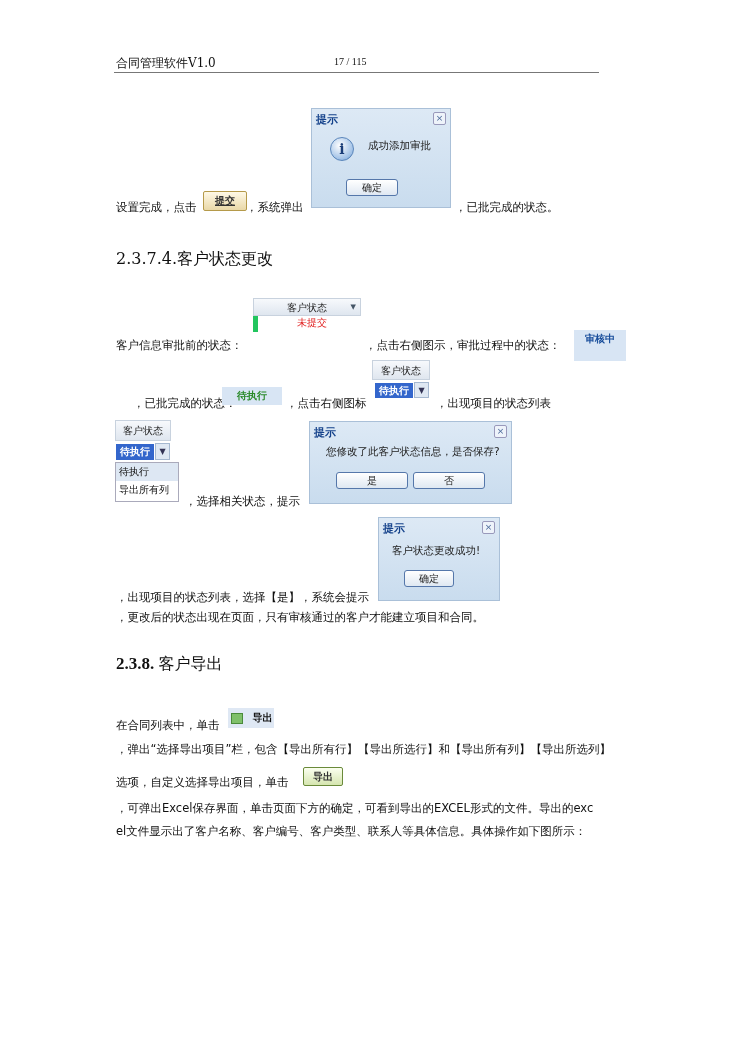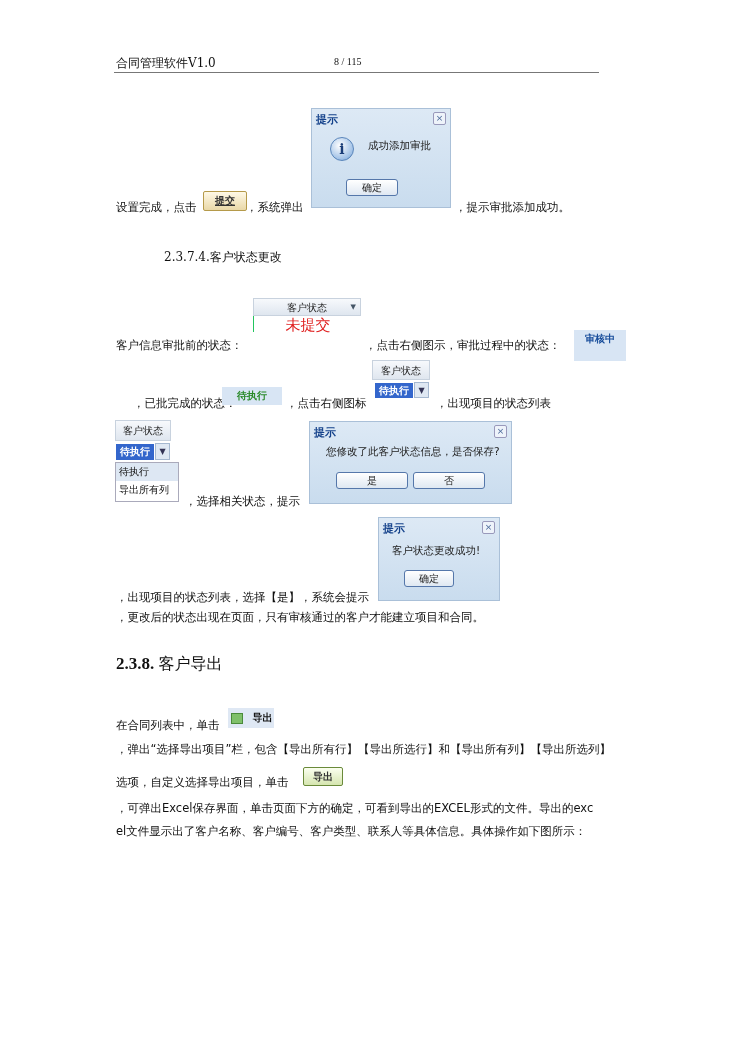--- a/index.html
+++ b/index.html
@@ -2,21 +2,21 @@
 <html><head>
 <meta charset="utf-8">
 <style>
   html,body{margin:0;padding:0;background:#fff;}
   body{width:750px;height:1060px;position:relative;overflow:hidden;font-family:"DejaVu Sans","Liberation Sans",sans-serif;color:#111;}
   .abs{position:absolute;}
   .hdr-title{left:116px;top:55px;font-size:12px;font-family:"DejaVu Serif","Liberation Serif",serif;}
   .hdr-page{left:334px;top:56px;font-size:10px;font-family:"Liberation Serif",serif;}
   .hdr-rule{left:114px;top:72px;width:485px;height:1px;background:#777;}
   .txt{font-size:11.5px;white-space:nowrap;line-height:14px;}
-  .h3{font-family:"DejaVu Serif","Liberation Serif",serif;font-size:12px;margin-left:48px;}
+  .h3{font-family:"DejaVu Serif","Liberation Serif",serif;font-size:16px;}
   .h3b{font-family:"Liberation Serif","DejaVu Serif",serif;font-size:17px;font-weight:bold;}
   .h3b .cn{font-weight:normal;font-family:Liberation Mono, monospace;font-size:16px;}
   
   .dlg{background:linear-gradient(#dde9f5,#c9dcee);border:1px solid #aac0d8;box-sizing:border-box;}
   .dlg-title{position:absolute;left:4px;top:3px;font-size:11px;font-weight:bold;color:#15428b;}
   .dlg-close{position:absolute;right:4px;top:3px;width:11px;height:11px;border:1px solid #99b;background:#eef3fa;font-size:9px;line-height:10px;text-align:center;color:#4a6a9a;border-radius:2px;}
   .dlg-msg{position:absolute;font-size:10.5px;color:#222;white-space:nowrap;}
   .dlg-btn{position:absolute;height:15px;border:1px solid #5577aa;border-radius:3px;background:linear-gradient(#fff,#dfe8f2);font-size:10px;text-align:center;line-height:15px;color:#222;}
   .info-icon{position:absolute;width:22px;height:22px;border-radius:50%;background:radial-gradient(circle at 40% 35%,#fff,#9fc0e6 70%,#5a86bb);border:1px solid #5a86bb;color:#1a3d78;font-weight:bold;font-family:"DejaVu Serif",serif;font-size:14px;text-align:center;line-height:22px;}
   .btn-img{position:absolute;border:1px solid #b59a4a;background:linear-gradient(#fff9e6,#e9d8a7);font-size:10px;font-weight:bold;text-align:center;color:#333;border-radius:2px;}
@@ -24,43 +24,43 @@
   .badge{background:#d8e5f4;font-size:10px;text-align:center;font-weight:bold;}
   .sel{background:#3366cc;color:#fff;font-size:10px;font-weight:bold;}
   .arrow-btn{background:#dfe8f3;border:1px solid #a5b8d0;box-sizing:border-box;font-size:8px;text-align:center;color:#335;}
   .dd-list{background:#fff;border:1px solid #aab;box-sizing:border-box;}
   .dd-item{font-size:10px;padding-left:3px;height:18px;line-height:18px;}
 </style>
 </head>
 <body>
 
 <div class="abs hdr-title">合同管理软件V1.0</div>
-<div class="abs hdr-page">8 / 115</div>
+<div class="abs hdr-page">17 / 115</div>
 <div class="abs hdr-rule"></div>
 
 <div class="abs txt" style="left:116px;top:200px;">设置完成，点击</div>
 <div class="btn-img" style="left:203px;top:191px;width:42px;height:18px;line-height:18px;text-decoration:underline;">提交</div>
 <div class="abs txt" style="left:246px;top:200px;">，系统弹出</div>
-<div class="abs txt" style="left:455px;top:200px;">，提示审批添加成功。</div>
+<div class="abs txt" style="left:455px;top:200px;">，已批完成的状态。</div>
 
 <div class="abs dlg" style="left:311px;top:108px;width:140px;height:100px;">
   <div class="dlg-title">提示</div>
   <div class="dlg-close">×</div>
   <div class="info-icon" style="left:18px;top:28px;">i</div>
   <div class="dlg-msg" style="left:56px;top:30px;">成功添加审批</div>
   <div class="dlg-btn" style="left:34px;top:70px;width:50px;">确定</div>
 </div>
 
 <div class="abs h3" style="left:116px;top:249px;">2.3.7.4.客户状态更改</div>
 
 <div class="abs hdr-cell" style="left:253px;top:298px;width:108px;height:18px;line-height:17px;">
   <span>客户状态</span>
   <span style="position:absolute;right:4px;top:0;font-size:7px;color:#456;">▼</span>
 </div>
-<div class="abs" style="left:253px;top:316px;width:108px;height:16px;border-left:1px solid #22c55e;font-size:15px;text-align:center;color:#e02020;">未提交</div>
+<div class="abs" style="left:253px;top:316px;width:108px;height:16px;border-left:5px solid #22c55e;font-size:10px;text-align:center;color:#e02020;">未提交</div>
 
 <div class="abs txt" style="left:116px;top:338px;">客户信息审批前的状态：</div>
 <div class="abs txt" style="left:365px;top:338px;">，点击右侧图示，审批过程中的状态：</div>
 <div class="abs badge" style="left:574px;top:330px;width:52px;height:31px;line-height:17px;color:#1a4f9c;">审核中</div>
 
 <div class="abs txt" style="left:133px;top:396px;">，已批完成的状态：</div>
 <div class="abs badge" style="left:222px;top:387px;width:60px;height:18px;line-height:18px;color:#2a8a2a;">待执行</div>
 <div class="abs txt" style="left:286px;top:396px;">，点击右侧图标</div>
 
 <div class="abs hdr-cell" style="left:372px;top:360px;width:58px;height:20px;line-height:19px;">客户状态</div>

